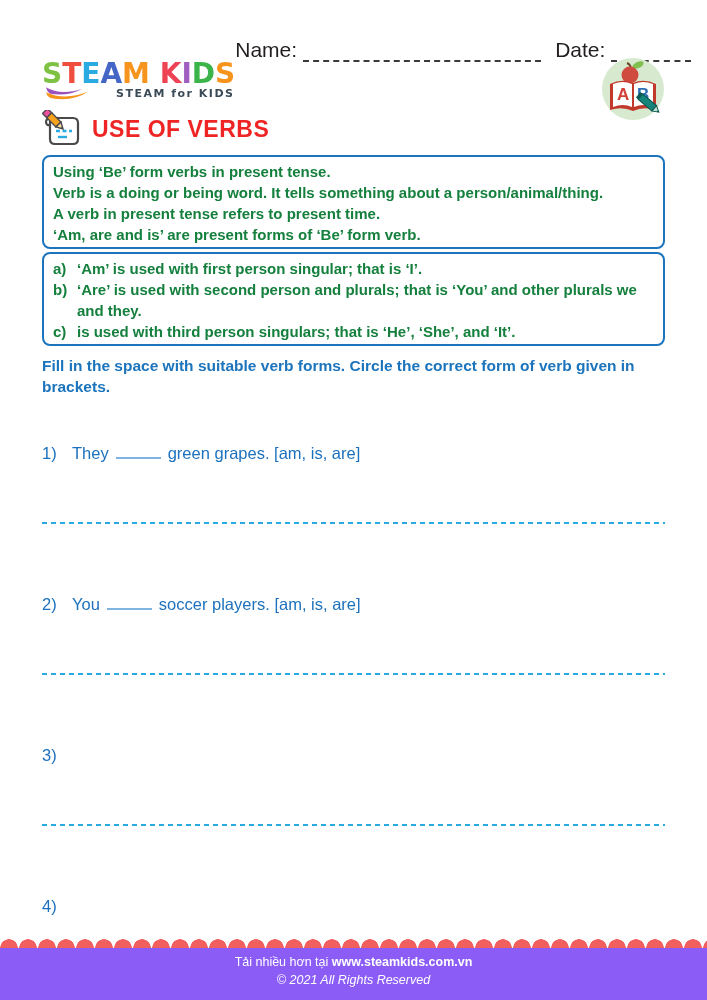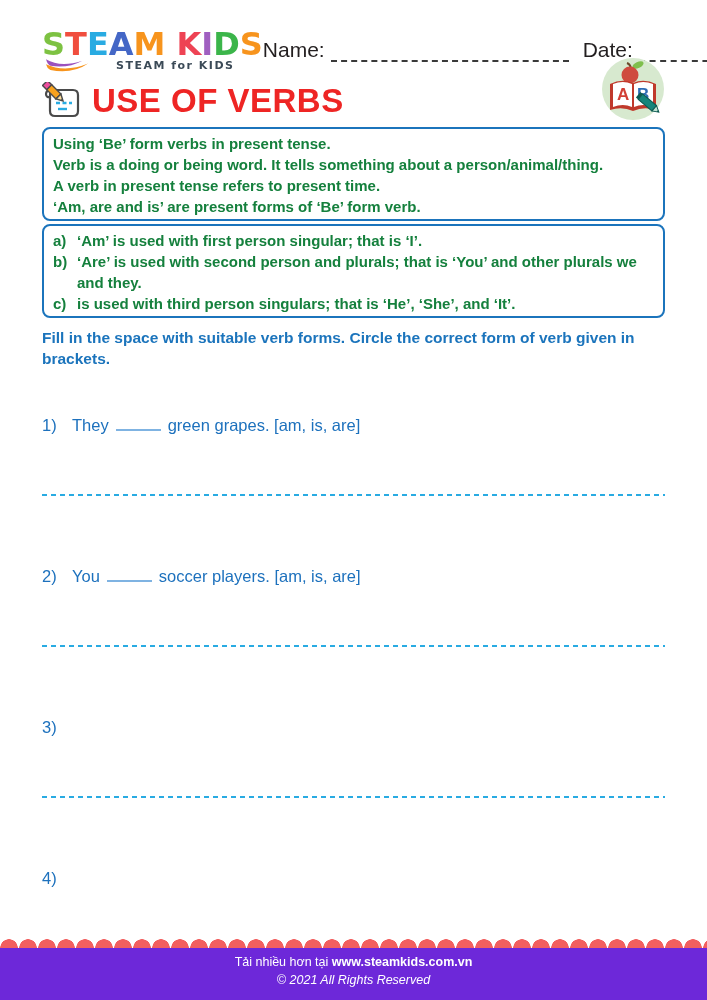--- a/index.html
+++ b/index.html
@@ -10,32 +10,32 @@
     width: 707px; height: 1000px;
     margin: 0 auto;
     background: #ffffff;
     overflow: hidden;
   }
   .content { padding: 0 42px; }
 
   
   .header { display: flex; justify-content: space-between; align-items: flex-start; padding-top: 28px; }
   .logo { width: 232px; }
-  .wordmark { font-family: "DejaVu Sans", sans-serif; font-weight: 800; font-size: 32px; letter-spacing: 0px; line-height: 1; white-space: pre; }
+  .wordmark { font-family: "DejaVu Sans", sans-serif; font-weight: 800; font-size: 28px; letter-spacing: 0px; line-height: 1; white-space: pre; margin-top: 32px; }
   .logo-bottom { display: flex; align-items: center; gap: 20px; margin-top: -3px; margin-left: 2px; }
   .logo-subtitle { font-family: "DejaVu Sans", sans-serif; font-weight: bold; font-size: 11px; letter-spacing: 1.5px; color: #3b4a57; }
   .name-date { display: flex; align-items: flex-end; padding-top: 10px; font-size: 21px; color: #231f20; }
   .nd-label { font-weight: 400; margin-right: 6px; }
   .nd-line { display: inline-block; border-bottom: 2px dashed #3a3a3a; height: 14px; }
   .nd-line-name { width: 238px; margin-right: 14px; }
   .nd-line-date { width: 80px; }
 
   
   .title-row { display: flex; align-items: center; gap: 8px; margin-top: 8px; height: 40px; }
-  .page-title { color: #ee2524; font-size: 33px; font-weight: bold; letter-spacing: 0.5px; font-family: "Liberation Sans", sans-serif; }
+  .page-title { color: #ee2524; font-size: 23px; font-weight: bold; letter-spacing: 0.5px; font-family: "Liberation Sans", sans-serif; }
   .corner-badge { position: absolute; top: 56px; right: 41px; }
 
   
   .box {
     border: 2.5px solid #1b74bc;
     border-radius: 8px;
     padding: 4px 9px 2px 9px;
     color: #15803d;
     font-weight: bold;
     font-size: 15px;
@@ -55,21 +55,21 @@
   .q-num { width: 30px; flex: 0 0 30px; }
   .blank { display: inline-block; width: 45px; border-bottom: 2px solid #7fb3e2; height: 14px; margin: 0 7px; }
   .sep { height: 2px; margin-bottom: 70px;
     background-image: repeating-linear-gradient(90deg, #29abe2 0 5px, rgba(0,0,0,0) 5px 9px); }
 
   
   .footer { position: absolute; left: 0; right: 0; bottom: 0; }
   .footer-scallops { height: 10px;
     background-image: radial-gradient(circle at 9px 10px, #f25f5f 8.5px, rgba(0,0,0,0) 9px);
     background-size: 19px 10px; background-repeat: repeat-x; }
-  .footer-body { background: #6d28d9; height: 52px; color: #ffffff; text-align: center; padding-top: 7px; }
+  .footer-body { background: #8b5cf6; height: 52px; color: #ffffff; text-align: center; padding-top: 7px; }
   .footer-line1 { font-size: 12.5px; }
   .footer-line1 b { font-weight: bold; }
   .footer-line2 { font-size: 12.5px; font-style: italic; margin-top: 4px; }
 </style>
 </head>
 <body>
 
 <div class="page">
   <div class="content">
 

